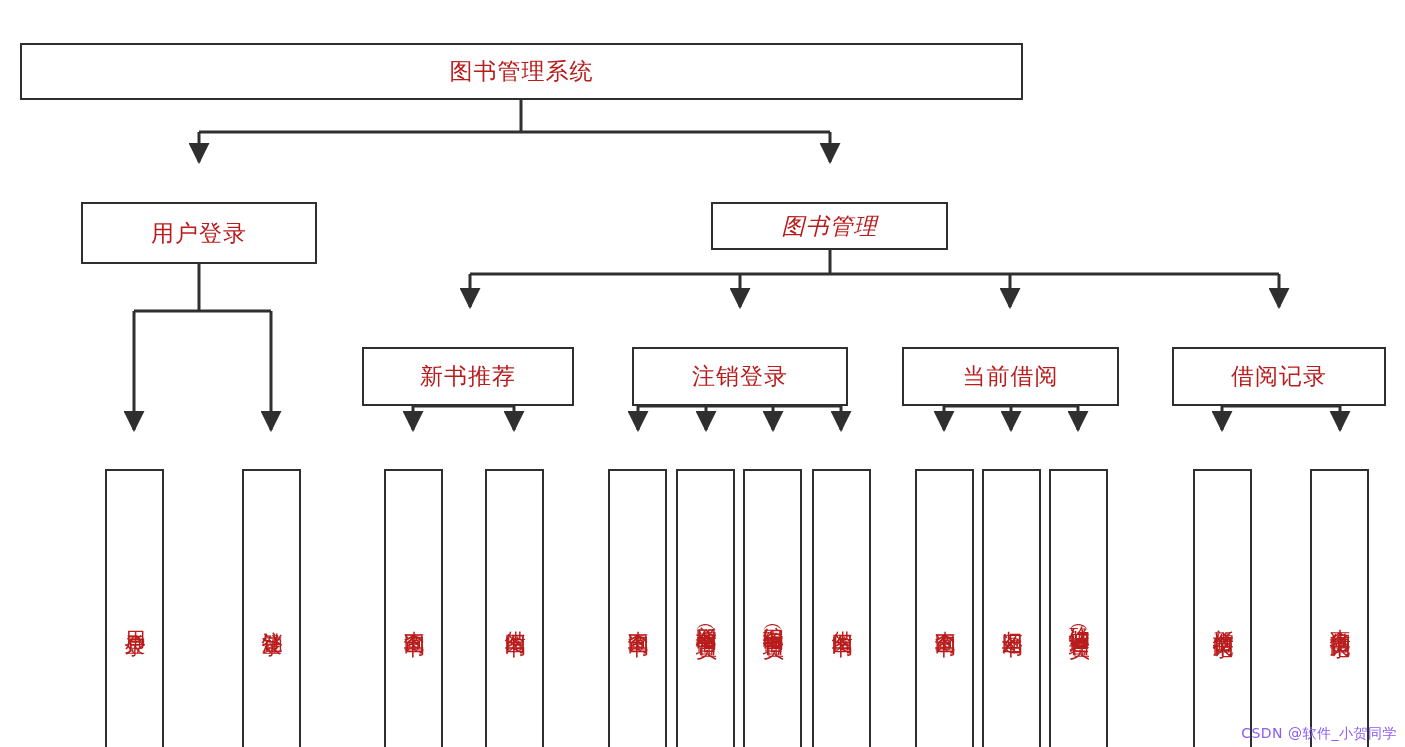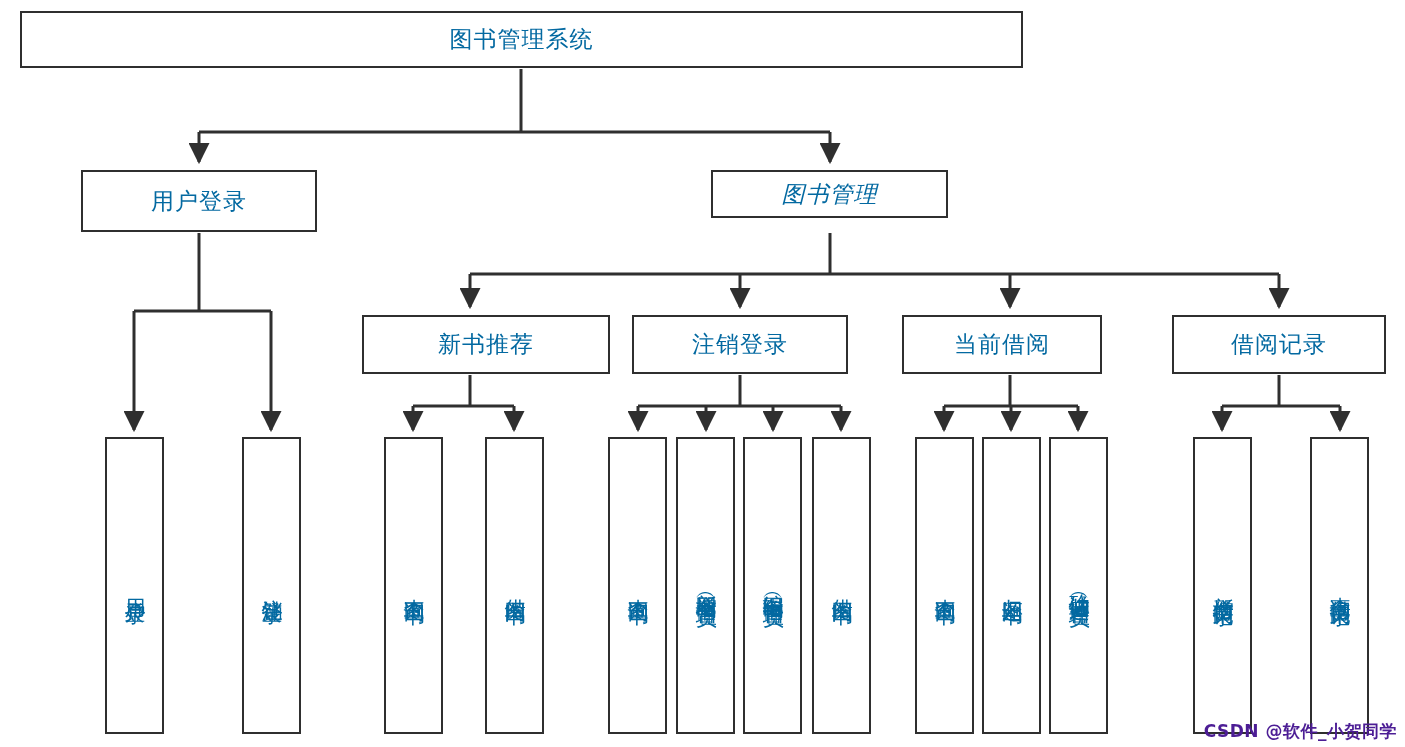--- a/index.html
+++ b/index.html
@@ -24,47 +24,47 @@
     height: 747px;
   }
   .node {
     position: absolute;
     box-sizing: border-box;
     background: #ffffff;
     border: 2px solid #2f2f2f;
     display: flex;
     align-items: center;
     justify-content: center;
-    color: #0369a1;
+    color: #b91c1c;
+    margin-top: 32px;
   }
   .node.h {
     font-size: 23px;
     letter-spacing: 1px;
   }
   .node.v {
     font-size: 21px;
   }
   .node.v .vtext {
     writing-mode: vertical-rl;
     text-orientation: upright;
     line-height: 1.12;
     letter-spacing: 2px;
     white-space: nowrap;
     display: block;
   }
   .watermark {
     position: absolute;
     right: 8px;
     bottom: 4px;
-    font-size: 17px;
-    color: #4c1d95;
+    font-size: 14px;
+    color: #8b5cf6;
     letter-spacing: 0.5px;
     white-space: nowrap;
     pointer-events: none;
-    font-weight: bold;
   }
 </style>
 </head>
 <body>
 
 <div id="canvas">
 
   <svg id="wires" viewBox="0 0 1405 747" xmlns="http://www.w3.org/2000/svg">
     <defs>
       <marker id="arrow" viewBox="0 0 10 10" refX="9" refY="5" markerWidth="7" markerHeight="7" orient="auto-start-reverse">
@@ -119,27 +119,27 @@
     <span>图书管理系统</span>
   </div>
 
   <div class="node h" style="left:81px; top:170px; width:236px; height:62px;">
     <span>用户登录</span>
   </div>
   <div class="node h" style="left:711px; top:170px; width:237px; height:48px;font-style:italic;">
     <span>图书管理</span>
   </div>
 
-  <div class="node h" style="left:362px; top:315px; width:248px; height:59px;">
+  <div class="node h" style="left:362px; top:315px; width:212px; height:59px;">
     <span>新书推荐</span>
   </div>
   <div class="node h" style="left:632px; top:315px; width:216px; height:59px;">
     <span>注销登录</span>
   </div>
-  <div class="node h" style="left:902px; top:315px; width:200px; height:59px;">
+  <div class="node h" style="left:902px; top:315px; width:217px; height:59px;">
     <span>当前借阅</span>
   </div>
   <div class="node h" style="left:1172px; top:315px; width:214px; height:59px;align-items:center;">
     <span>借阅记录</span>
   </div>
 
   <div class="node v" style="left:105px; top:437px; width:59px; height:297px;">
     <span class="vtext">用户登录</span>
   </div>
   <div class="node v" style="left:242px; top:437px; width:59px; height:297px;">

